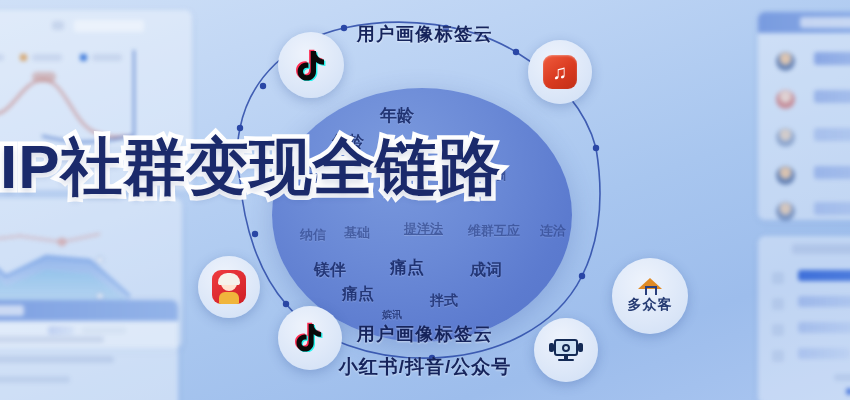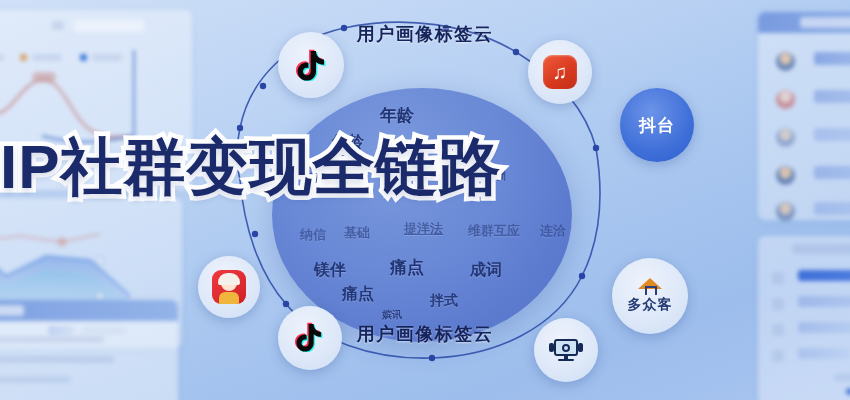--- a/index.html
+++ b/index.html
@@ -328,23 +328,20 @@
       </svg>
     </span>
   </div>
 
   <div class="node pale" id="node-music-app" style="left:528px;top:40px;width:64px;height:64px;">
     <span class="music-icon">
         <span>♫</span>
       </span>
   </div>
 
-  <div class="node blue" id="node-douyin-platform" style="left:620px;top:88px;width:74px;height:74px;">
-    <span class="node-label" style="font-size:17px;">抖台</span>
-  </div>
 
   <div class="node pale" id="node-duozhongke" style="left:612px;top:258px;width:76px;height:76px;flex-direction:column;">
     <span class="house">
       <i class="roof"></i>
         <i class="wall"></i>
     </span>
     <span class="node-label dark" style="font-size:14px;">多众客</span>
   </div>
 
   <div class="node pale" id="node-monitor" style="left:534px;top:318px;width:64px;height:64px;">
@@ -372,18 +369,19 @@
     <span class="mascot">
       <i class="body"></i>
         <i class="face"></i>
         <i class="hair"></i>
     </span>
   </div>
 
 
   <div class="ring-heading" id="heading-top">用户画像标签云</div>
   <div class="ring-heading" id="heading-bottom">用户画像标签云</div>
+  <div id="heading-channels">小红书/抖音/公众号</div>
 
   <div id="title-block">
     <div id="main-title">IP社群变现全链路</div>
   </div>
 
 </div>
 
 </body></html>

